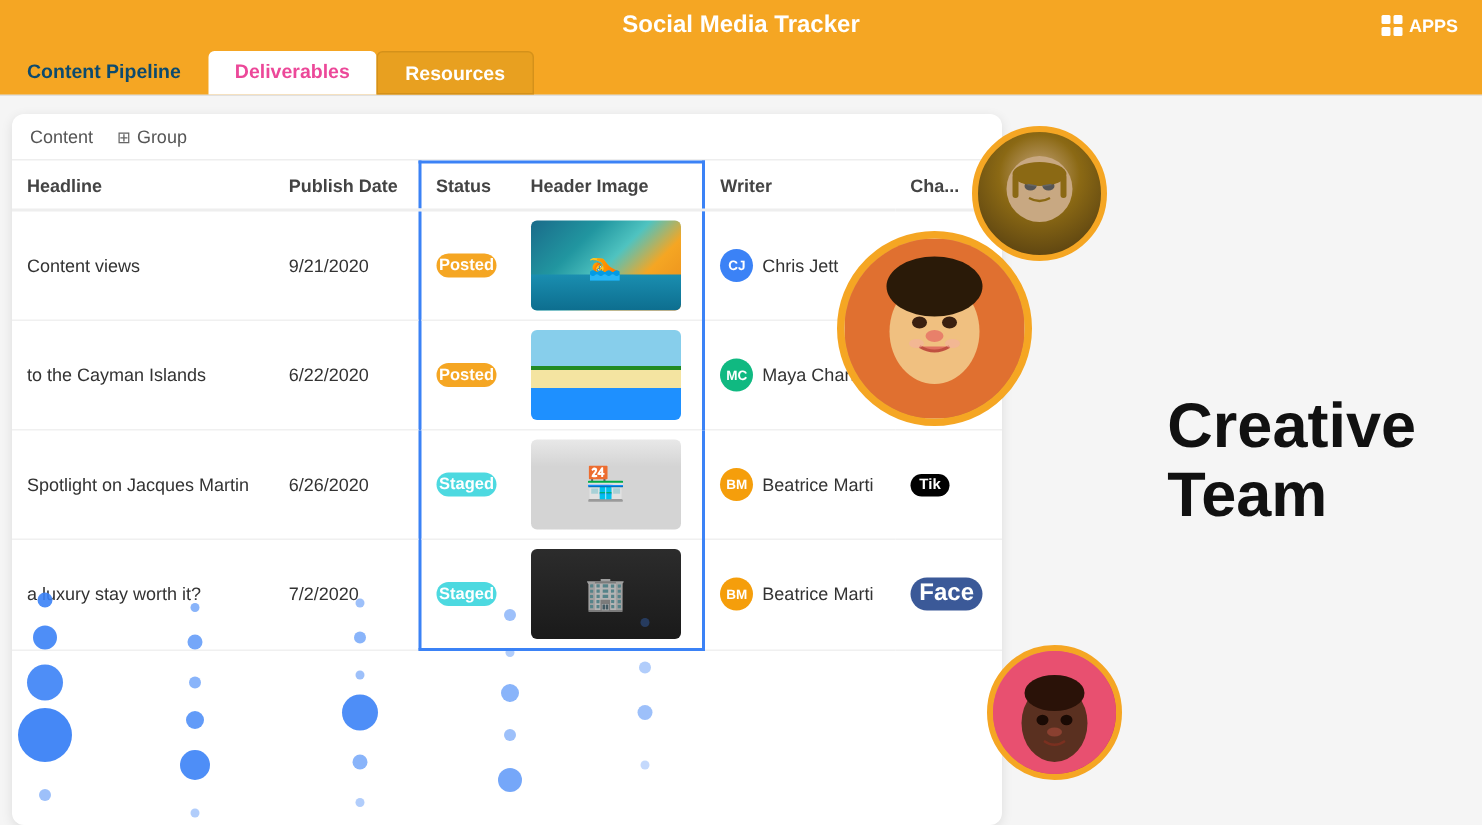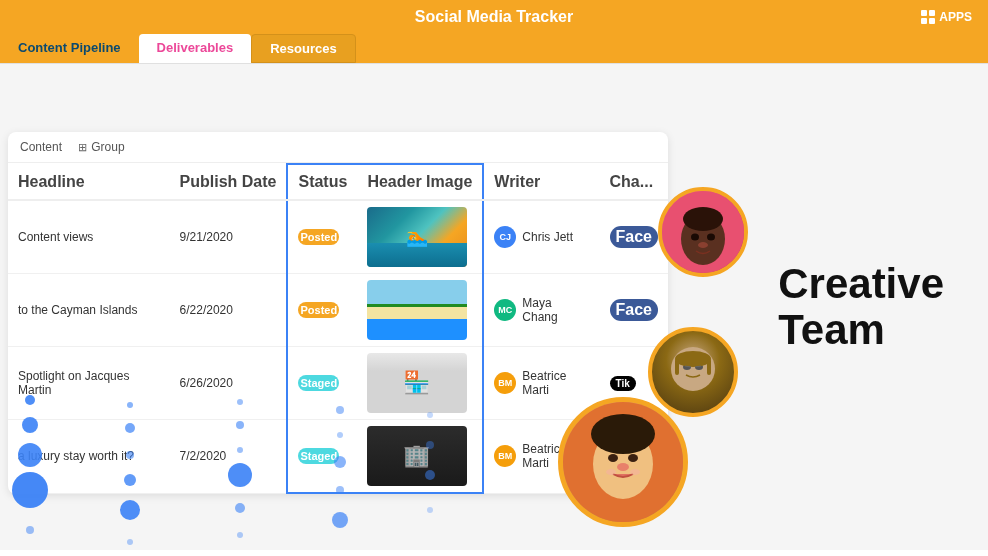--- a/index.html
+++ b/index.html
@@ -72,21 +72,20 @@
       border: 1px solid #d4911a;
     }
 
     
     .main-content {
       display: flex;
       height: calc(556px - 70px);
       background: #f5f5f5;
       position: relative;
       overflow: hidden;
-      align-items: center;
     }
 
     
     .table-area {
       flex: 0 0 660px;
       background: #fff;
       border-radius: 8px;
       margin: 12px 0 0 8px;
       box-shadow: 0 2px 8px rgba(0,0,0,0.1);
       overflow: hidden;
@@ -116,21 +115,21 @@
       border-collapse: collapse;
       font-size: 12px;
     }
     .data-table th {
       background: #fff;
       padding: 8px 10px;
       text-align: left;
       font-weight: 600;
       color: #444;
       border-bottom: 2px solid #eee;
-      font-size: 16px;
+      font-size: 12px;
       white-space: nowrap;
     }
     .data-table td {
       padding: 6px 10px;
       border-bottom: 1px solid #f0f0f0;
       vertical-align: middle;
       color: #333;
       font-size: 12px;
     }
 

